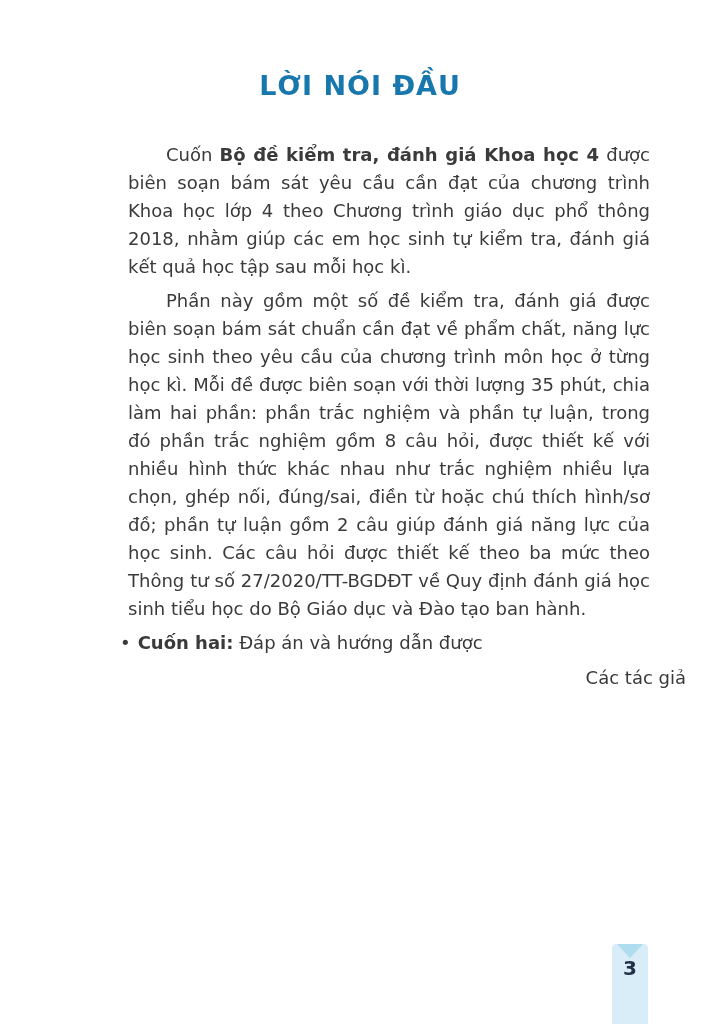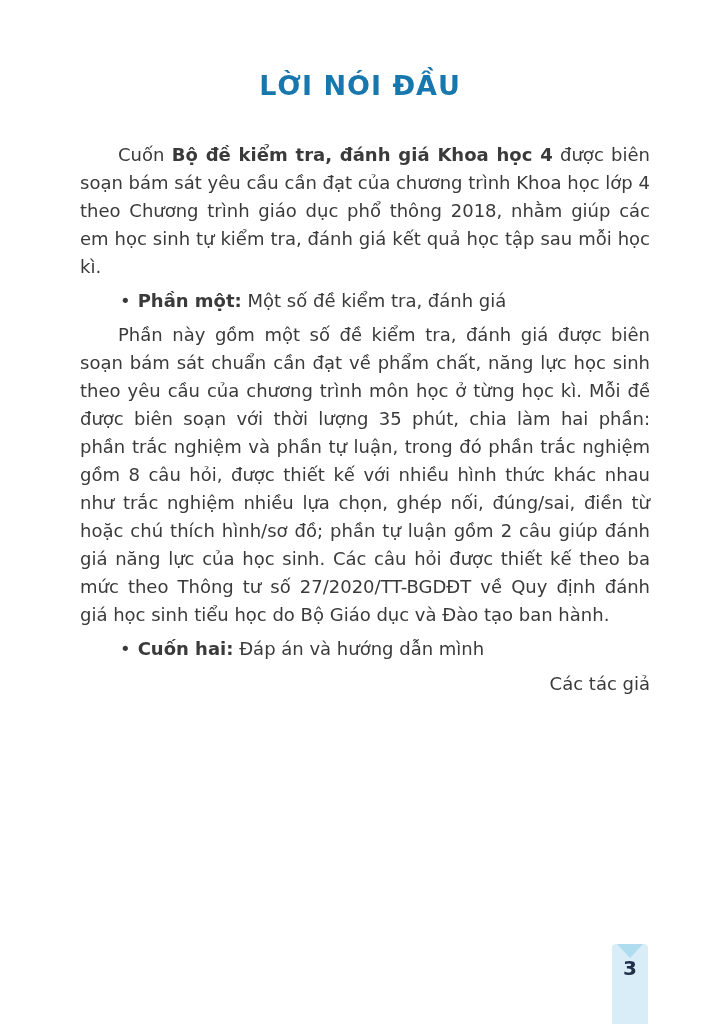--- a/index.html
+++ b/index.html
@@ -30,35 +30,36 @@
     font-size: 18px;
     line-height: 28px;
     color: #3a3a3a;
   }
   .para {
     margin: 0 0 6px 0;
     text-align: justify;
   }
   .indent {
     text-indent: 38px;
+    margin-left: 48px;
   }
   .bullet-line {
     margin: 2px 0 6px 40px;
     text-align: left;
   }
   .bullet-marker {
     display: inline-block;
     margin-right: 7px;
   }
   .b {
     font-weight: bold;
   }
   .signature {
     margin-top: 10px;
-    padding-right: 70px;
+    padding-right: 34px;
     text-align: right;
     font-size: 18px;
     color: #3a3a3a;
   }
   .ribbon {
     position: absolute;
     left: 612px;
     top: 944px;
     width: 36px;
     height: 80px;
@@ -90,25 +91,24 @@
 
 <div class="page">
 
   <h1 class="title">LỜI NÓI ĐẦU</h1>
 
   <div class="content">
 
     <p class="para indent"><span>Cuốn </span><span class="b">Bộ đề kiểm tra, đánh giá Khoa học 4</span><span> được biên soạn bám sát yêu cầu cần đạt của chương trình Khoa học lớp 4 theo Chương trình giáo dục phổ thông 2018, nhằm giúp các em học sinh tự kiểm tra, đánh giá kết quả học tập sau mỗi học kì.</span></p>
 
 
-    <p class="bullet-line"><span class="bullet-marker">•</span><span class="b">Phần một:</span><span> Một số đề kiểm tra, đánh giá</span></p>
 
     <p class="para indent">Phần này gồm một số đề kiểm tra, đánh giá được biên soạn bám sát chuẩn cần đạt về phẩm chất, năng lực học sinh theo yêu cầu của chương trình môn học ở từng học kì. Mỗi đề được biên soạn với thời lượng 35 phút, chia làm hai phần: phần trắc nghiệm và phần tự luận, trong đó phần trắc nghiệm gồm 8 câu hỏi, được thiết kế với nhiều hình thức khác nhau như trắc nghiệm nhiều lựa chọn, ghép nối, đúng/sai, điền từ hoặc chú thích hình/sơ đồ; phần tự luận gồm 2 câu giúp đánh giá năng lực của học sinh. Các câu hỏi được thiết kế theo ba mức theo Thông tư số 27/2020/TT-BGDĐT về Quy định đánh giá học sinh tiểu học do Bộ Giáo dục và Đào tạo ban hành.</p>
 
-    <p class="bullet-line"><span class="bullet-marker">•</span><span class="b">Cuốn hai:</span><span> Đáp án và hướng dẫn mình</span></p>
+    <p class="bullet-line"><span class="bullet-marker">•</span><span class="b">Cuốn hai:</span><span> Đáp án và hướng dẫn được</span></p>
 
 
 
   </div>
 
   <div class="signature">Các tác giả</div>
 
   <div class="ribbon">
     <div class="ribbon-fold"></div>
     <div class="page-num">3</div>

